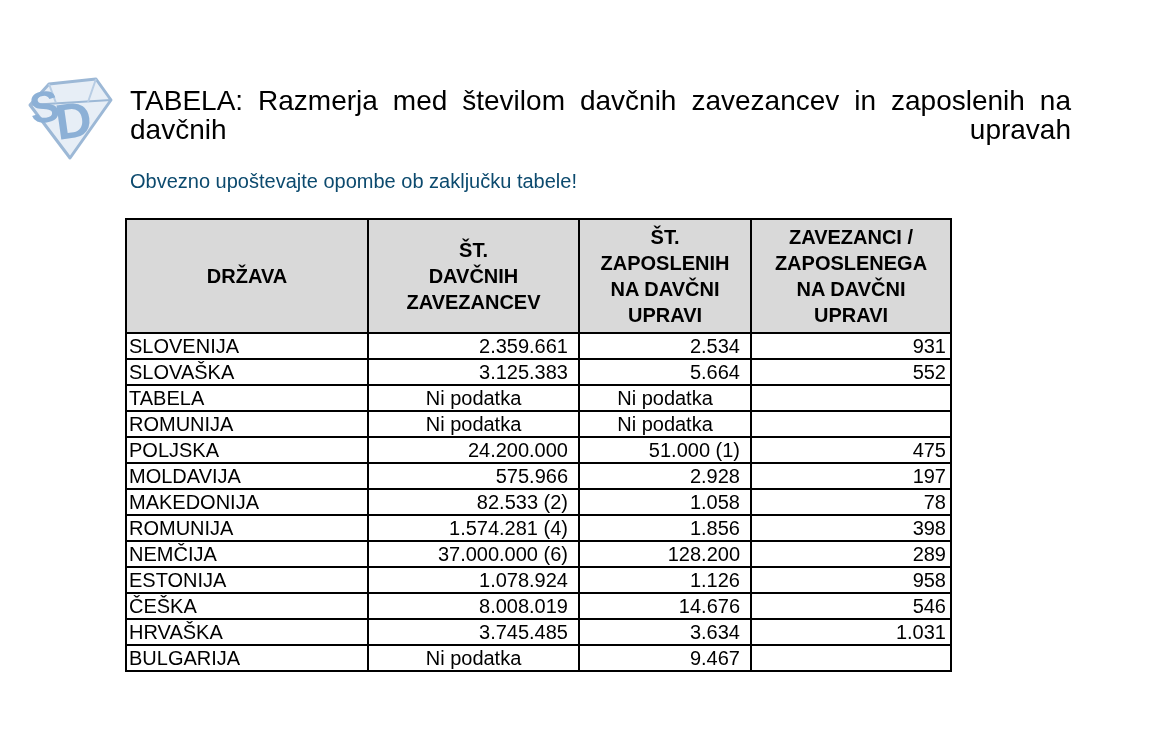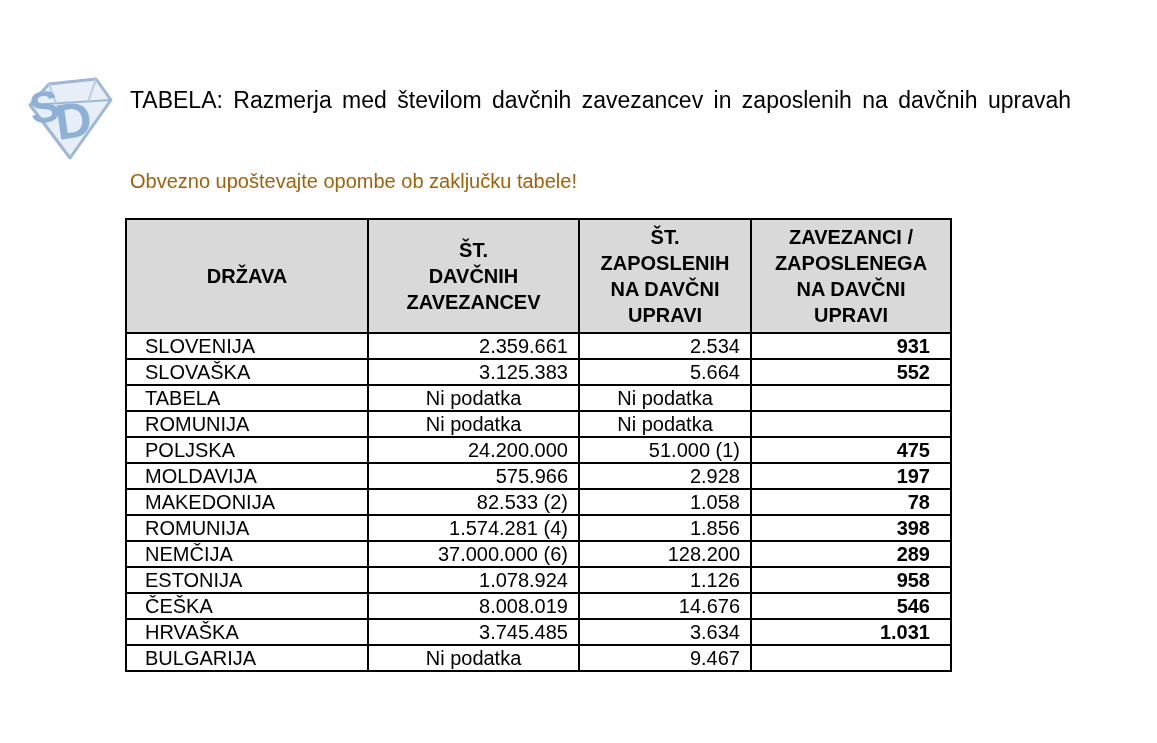--- a/index.html
+++ b/index.html
@@ -18,35 +18,35 @@
     left: 16px;
     top: 72px;
     width: 104px;
     height: 92px;
   }
   .title {
     position: absolute;
     left: 130px;
     top: 86px;
     width: 941px;
-    font-size: 23px;
+    font-size: 28px;
     line-height: 29px;
     color: #000000;
   }
   .title .line1 {
     text-align: justify;
     text-align-last: justify;
   }
   .warning {
     position: absolute;
     left: 130px;
     top: 169px;
     font-size: 20px;
     line-height: 24px;
-    color: #a16207;
+    color: #0c4a6e;
   }
   table.data {
     position: absolute;
     left: 125px;
     top: 218px;
     width: 825px;
     border-collapse: collapse;
     table-layout: fixed;
     font-family: "Liberation Sans", sans-serif;
   }
@@ -66,24 +66,24 @@
   }
   table.data td {
     height: 26px;
     font-size: 20px;
     line-height: 24px;
     vertical-align: middle;
     white-space: nowrap;
     overflow: hidden;
     background: #ffffff;
   }
-  td.country { text-align: left; padding-left: 18px; }
+  td.country { text-align: left; padding-left: 2px; }
   td.num     { text-align: right; padding-right: 10px; }
   td.nodata  { text-align: center; margin-left: 39px; }
-  td.ratio   { text-align: right; font-weight: bold; padding-right: 20px; }
+  td.ratio   { text-align: right; font-weight: normal; padding-right: 4px; }
 </style>
 </head>
 <body>
 
 <div class="page">
 
   <svg class="logo" viewBox="0 0 104 92" xmlns="http://www.w3.org/2000/svg">
     <path d="M14 33 L33 12 L80 7 L95 28 L54 86 Z" fill="#e7eef6" stroke="#9cb8d6" stroke-width="3" stroke-linejoin="round"></path>
     <path d="M14 33 L95 28" fill="none" stroke="#9cb8d6" stroke-width="2"></path>
     <path d="M33 12 L40 31 M80 7 L72 30" fill="none" stroke="#b8cde4" stroke-width="2"></path>

